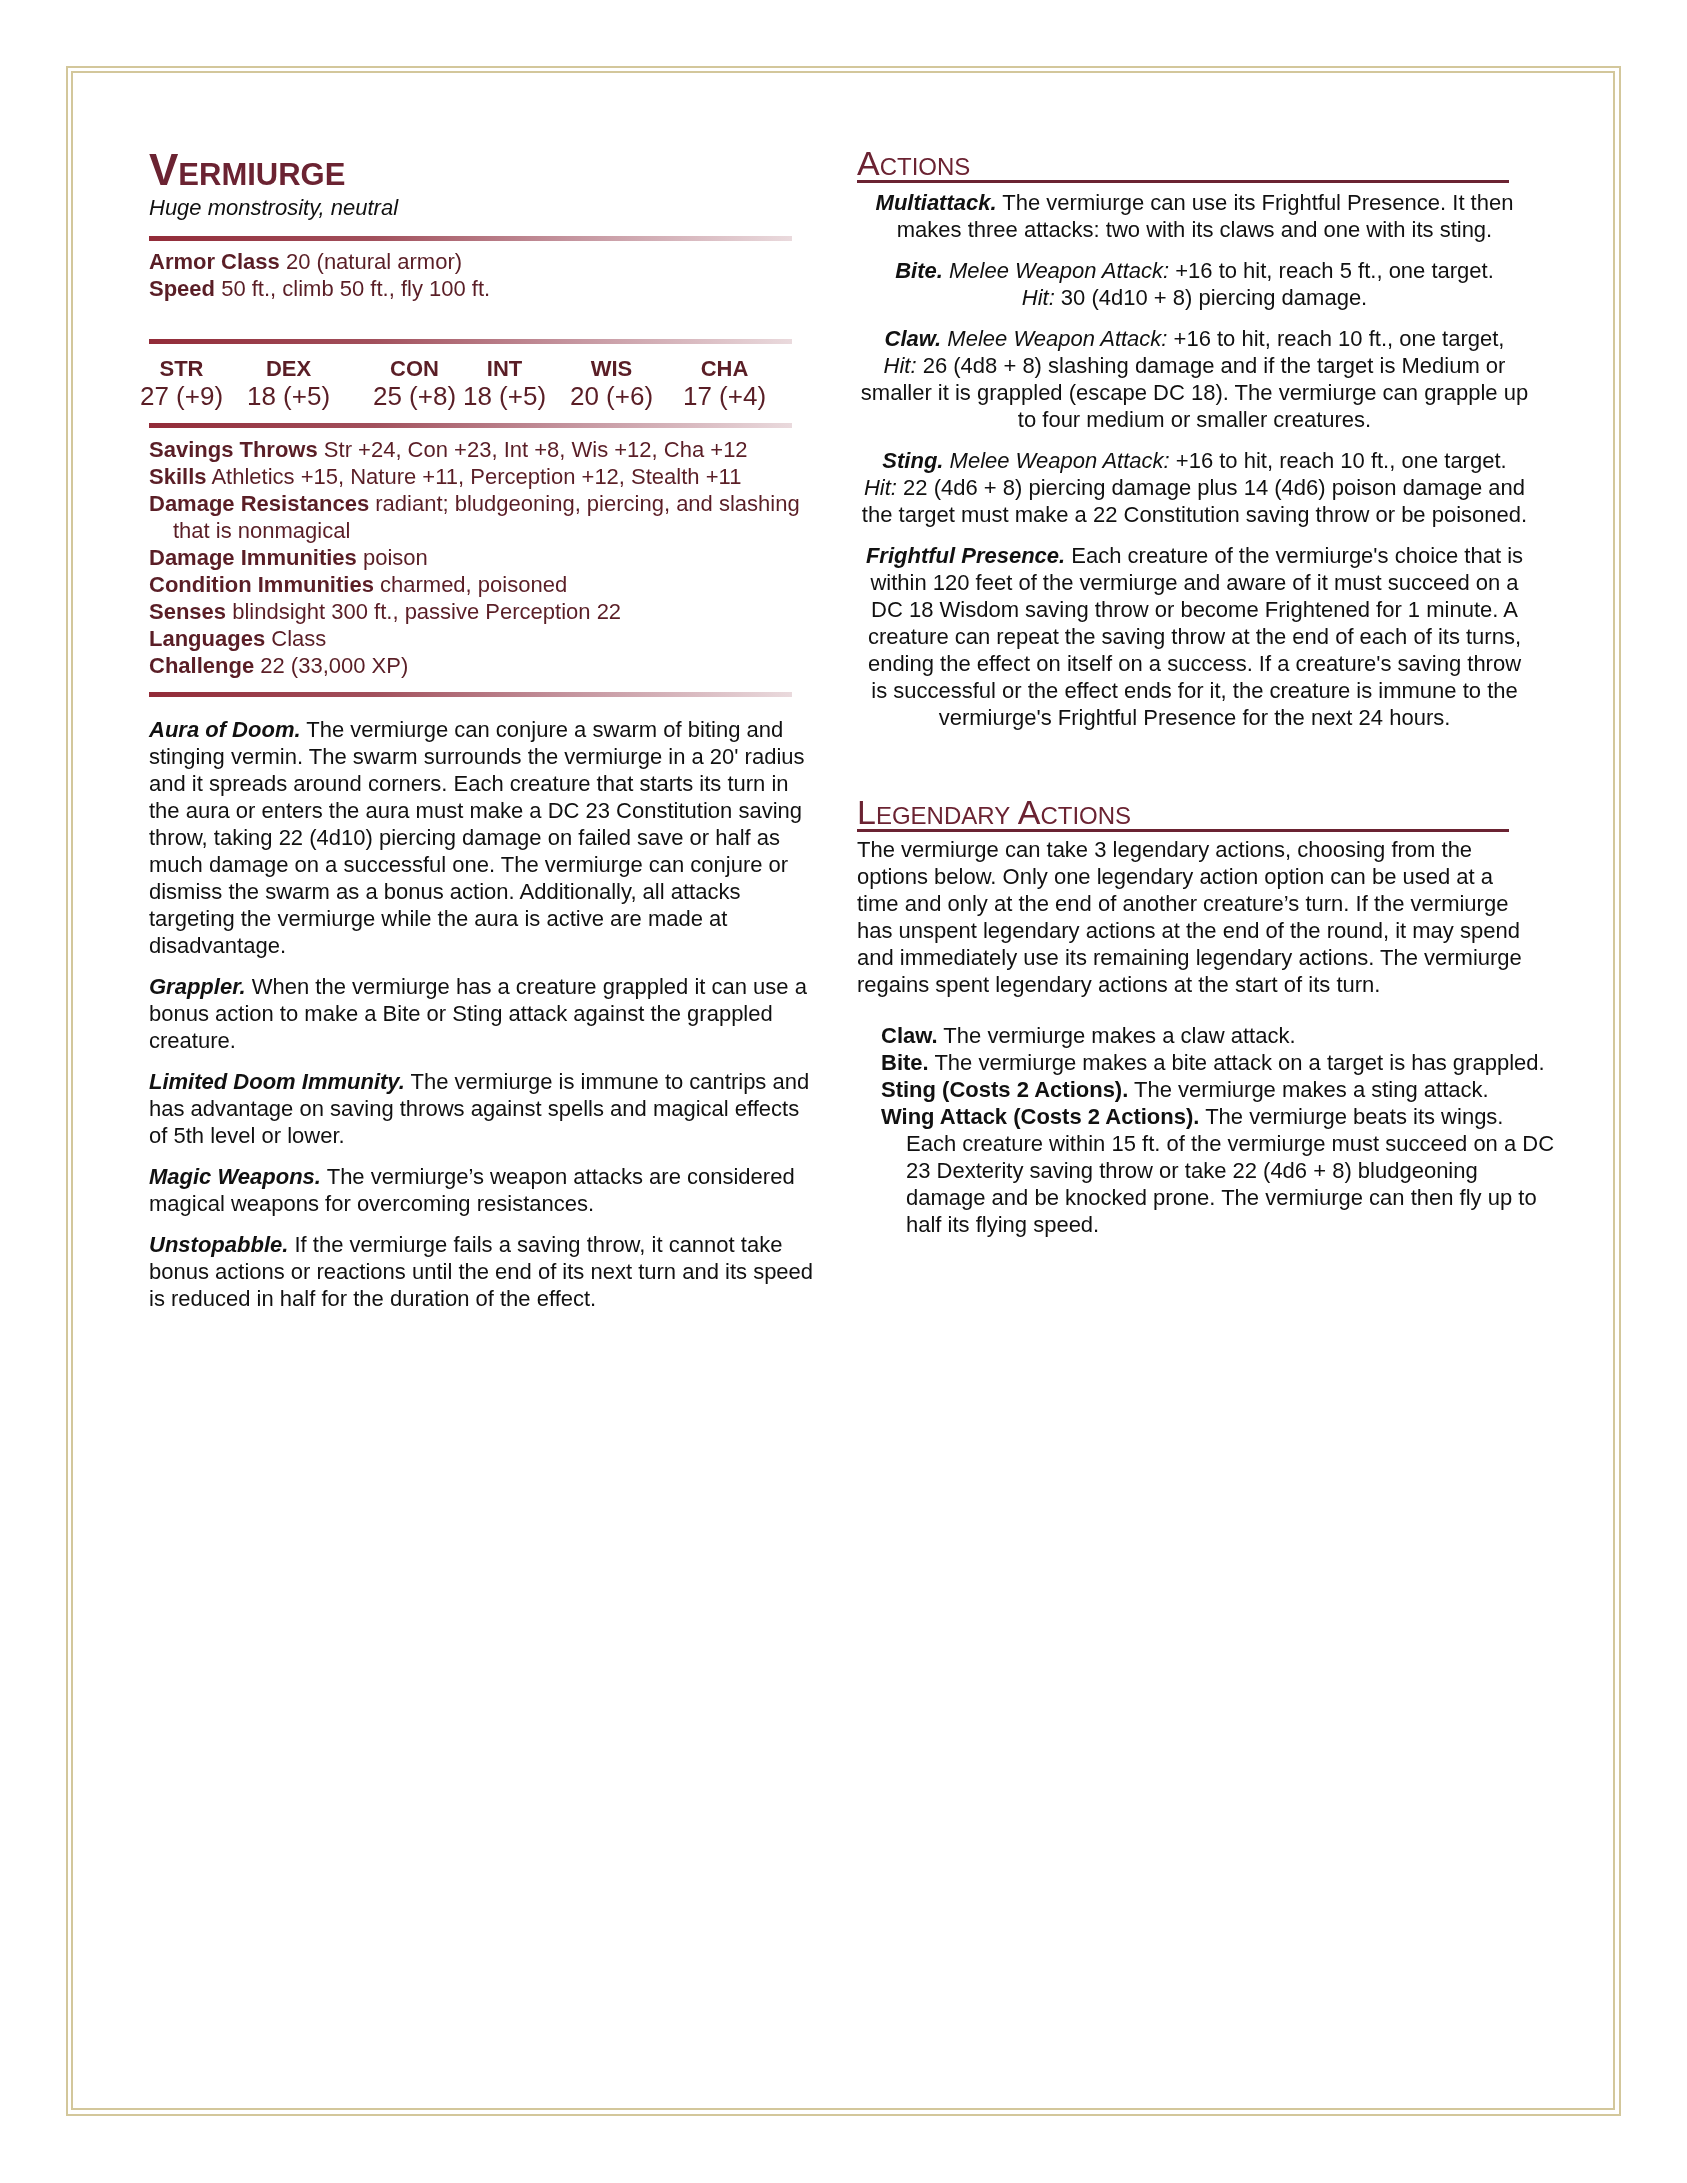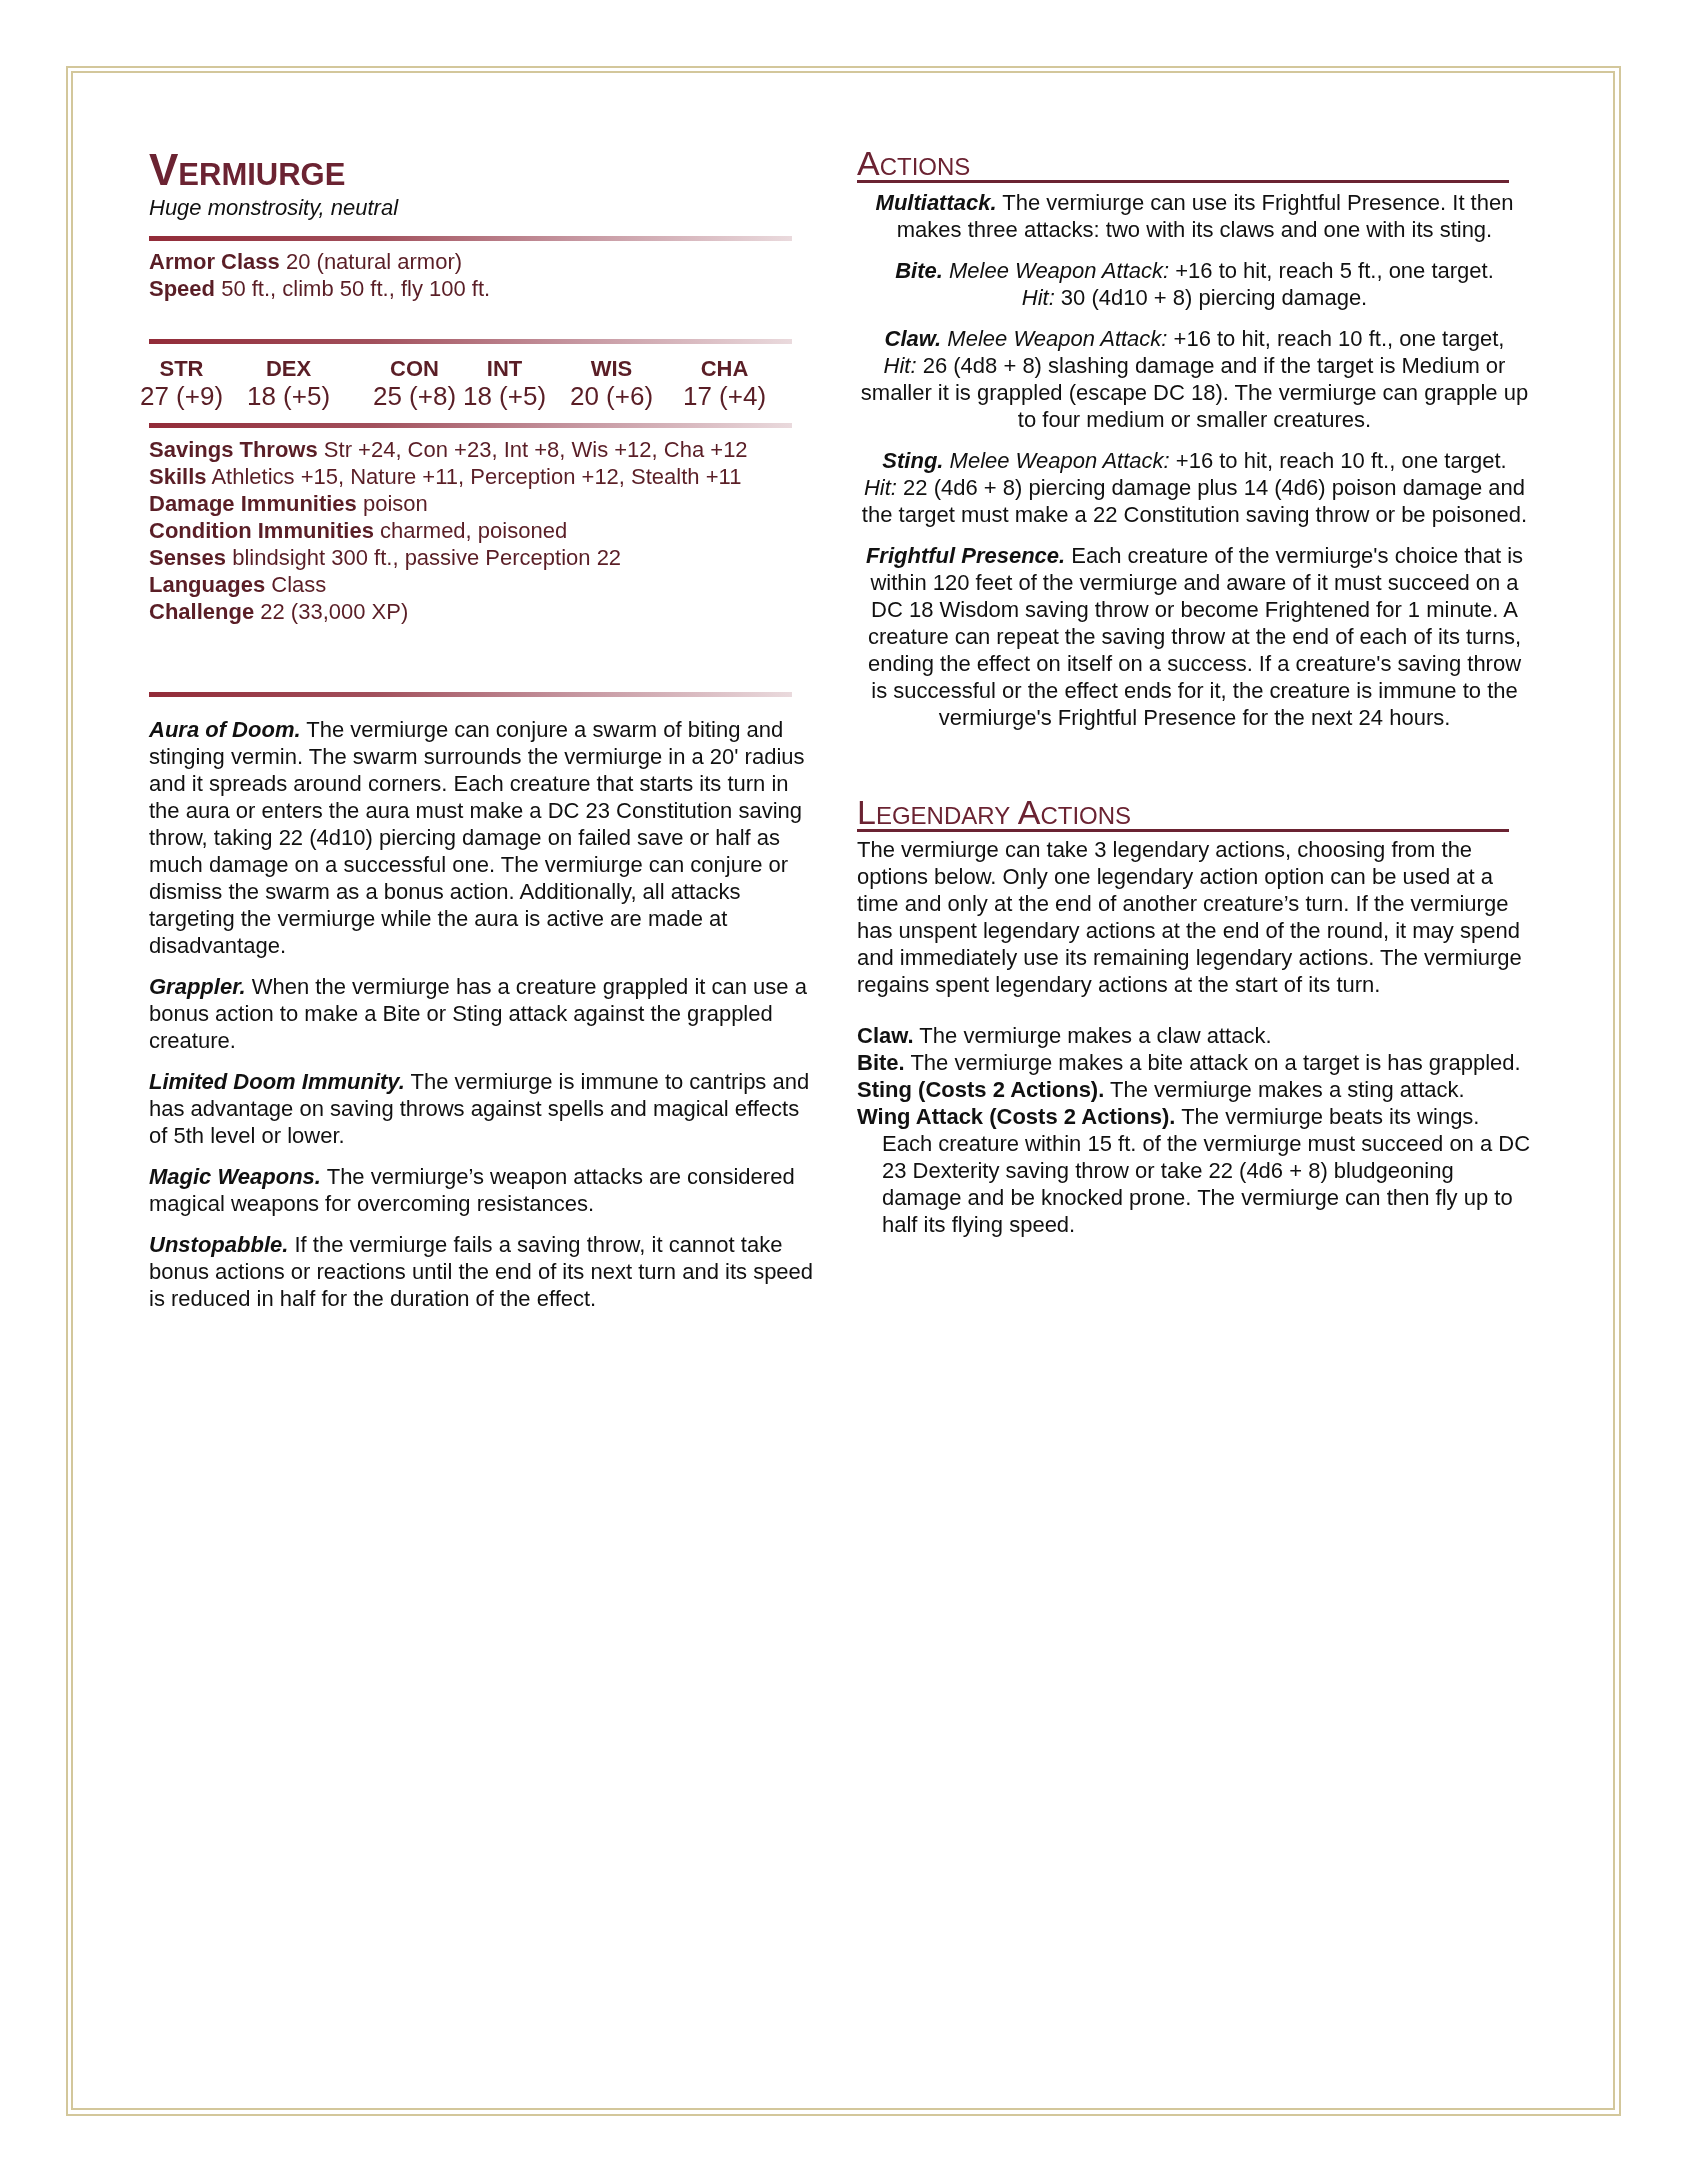--- a/index.html
+++ b/index.html
@@ -105,20 +105,24 @@
 
   <div class="prop-block" style="top:436px;">
     <div class="prop-line">
       <span class="prop-label">Savings Throws</span>
       <span>Str +24, Con +23, Int +8, Wis +12, Cha +12</span>
     </div>
     <div class="prop-line">
       <span class="prop-label">Skills</span>
       <span>Athletics +15, Nature +11, Perception +12, Stealth +11</span>
     </div>
+    <div class="prop-line wrap">
+      <span class="prop-label">Damage Resistances</span>
+      <span>radiant; bludgeoning, piercing, and slashing that is nonmagical</span>
+    </div>
     <div class="prop-line">
       <span class="prop-label">Damage Immunities</span>
       <span>poison</span>
     </div>
     <div class="prop-line">
       <span class="prop-label">Condition Immunities</span>
       <span>charmed, poisoned</span>
     </div>
     <div class="prop-line">
       <span class="prop-label">Senses</span>
@@ -184,21 +188,21 @@
     </p>
     <p class="action">
       <span class="action-name">Frightful Presence.</span><span> Each creature of the vermiurge's choice that is within 120 feet of the vermiurge and aware of it must succeed on a DC 18 Wisdom saving throw or become Frightened for 1 minute. A creature can repeat the saving throw at the end of each of its turns, ending the effect on itself on a success. If a creature's saving throw is successful or the effect ends for it, the creature is immune to the vermiurge's Frightful Presence for the next 24 hours.</span>
     </p>
   </div>
 
   <h2 class="section-head" style="top:796px;">Legendary Actions</h2>
 
   <p class="leg-intro" style="top:836px;">The vermiurge can take 3 legendary actions, choosing from the options below.  Only one legendary action option can be used at a time and only at the end of another creature’s turn.  If the vermiurge has unspent legendary actions at the end of the round, it may spend and immediately use its remaining legendary actions.  The vermiurge regains spent legendary actions at the start of its turn.</p>
 
-  <div class="leg-list" style="top:1022px;">
+  <div class="leg-list" style="top:1022px;margin-left:24px;">
     <p class="leg-item">
       <span class="leg-name">Claw.</span><span> The vermiurge makes a claw attack.</span>
     </p>
     <p class="leg-item">
       <span class="leg-name">Bite.</span><span>  The vermiurge makes a bite attack on a target is has grappled.</span>
     </p>
     <p class="leg-item">
       <span class="leg-name">Sting (Costs 2 Actions).</span><span>  The vermiurge makes a sting attack.</span>
     </p>
     <p class="leg-item">

